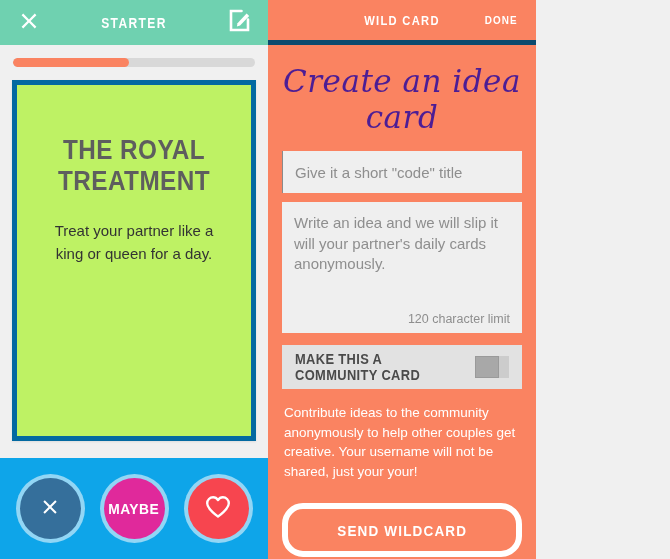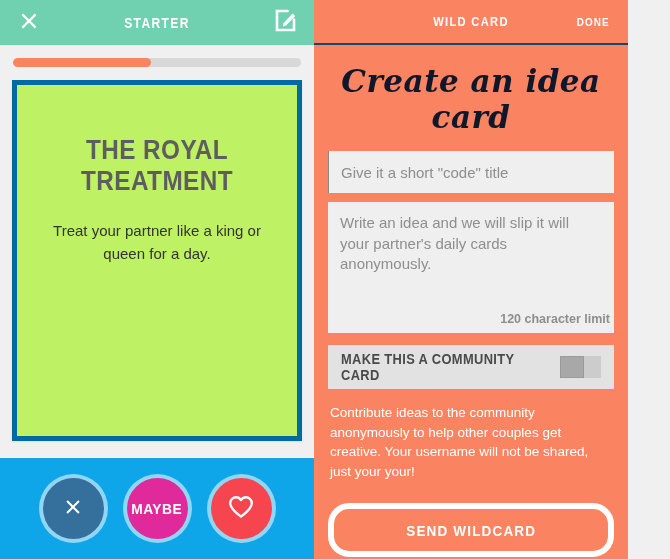--- a/index.html
+++ b/index.html
@@ -7,21 +7,21 @@
     padding: 0;
   }
   body {
     width: 670px;
     height: 559px;
     overflow: hidden;
     font-family: "Liberation Sans", sans-serif;
     background: #f0f0f0;
   }
   .app {
-    width: 628px;
+    width: 536px;
     height: 559px;
     display: flex;
     position: relative;
     border-radius: 22px;
   }
 
   
   .left-pane {
     width: 335px;
     height: 559px;
@@ -158,21 +158,21 @@
     height: 559px;
     background: #fa8361;
     display: flex;
     flex-direction: column;
     overflow: hidden;
   }
   .right-header {
     height: 45px;
     min-height: 45px;
     background: #fa8361;
-    border-bottom: 2px solid #0c4a6e;
+    border-bottom: 5px solid #0c4a6e;
     display: flex;
     align-items: center;
     justify-content: flex-end;
     padding: 0 16px;
     box-sizing: border-box;
     position: relative;
   }
   .right-header-title {
     position: absolute;
     left: 0;
@@ -192,25 +192,25 @@
     color: #ffffff;
     font-size: 11px;
     font-weight: bold;
     letter-spacing: 1.2px;
     font-family: "Liberation Sans Narrow", "Liberation Sans", sans-serif;
     transform: scaleX(0.9);
     cursor: pointer;
   }
   .script-title {
     text-align: center;
-    color: #0f172a;
+    color: #4c1d95;
     font-family: "DejaVu Serif", serif;
     font-style: italic;
     font-size: 31px;
-    font-weight: bold;
+    font-weight: normal;
     padding: 18px 0 16px 0;
     letter-spacing: 0.5px;
   }
   .form-area {
     padding: 0 14px;
     box-sizing: border-box;
   }
   .code-input {
     width: 100%;
     height: 42px;
@@ -235,25 +235,24 @@
     position: relative;
     cursor: text;
   }
   .idea-placeholder {
     font-size: 15px;
     color: #8e8e8e;
     line-height: 1.38;
   }
   .char-limit {
     position: absolute;
-    right: 4px;
+    right: 12px;
     bottom: 7px;
     font-size: 12.5px;
     color: #8e8e8e;
-    font-weight: bold;
   }
 
   .community-row {
     margin-top: 12px;
     background: #e2e2e2;
     height: 44px;
     box-sizing: border-box;
     display: flex;
     align-items: center;
     justify-content: space-between;

